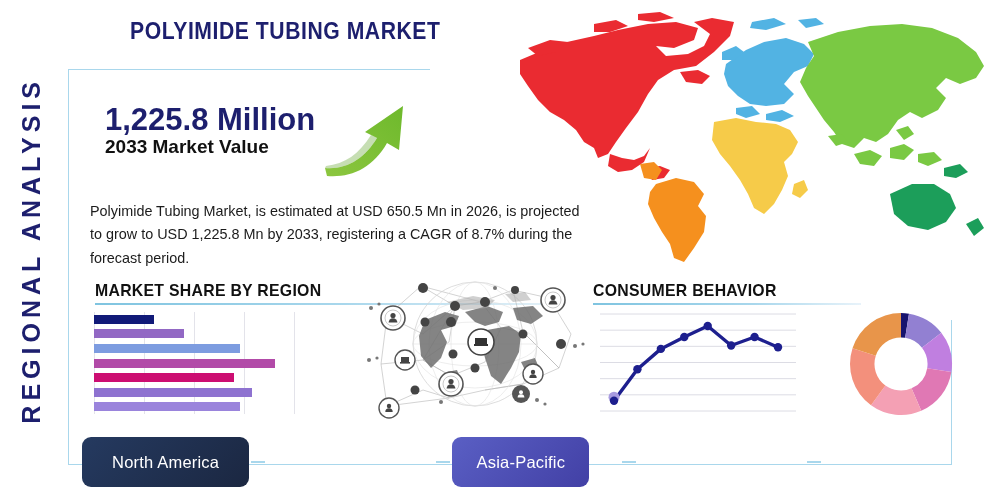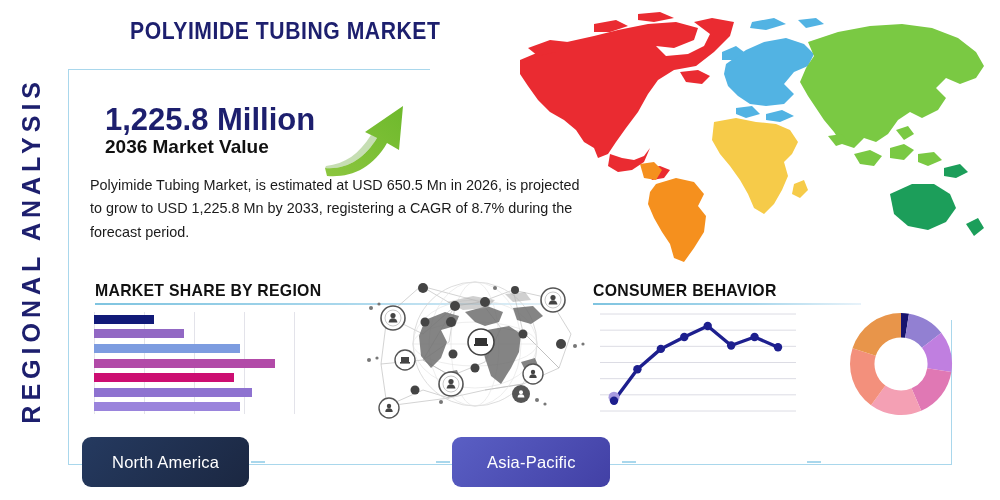--- a/index.html
+++ b/index.html
@@ -50,21 +50,21 @@
   .kpi-sub {
     font-size:19px; font-weight:700; color:#111; line-height:1.25;
     font-family:"Liberation Sans", sans-serif;
   }
   #kpi-left { position:absolute; left:0; top:0; }
   #kpi-right { position:absolute; left:300px; top:0; text-align:center; }
   #kpi-arrow { position:absolute; left:216px; top:-6px; width:90px; height:80px; }
 
   
   #desc {
-    position:absolute; left:90px; top:174px; width:500px;
+    position:absolute; left:90px; top:200px; width:500px;
     font-size:14.4px; line-height:1.62; color:#1b1b1b;
     font-family:"Liberation Sans", sans-serif;
   }
 
   
   #world-map { position:absolute; left:498px; top:8px; width:498px; height:262px; }
 
   
   .sec-head {
     position:absolute; font-size:17px; font-weight:700; color:#111;
@@ -117,21 +117,21 @@
 
 <div id="frame"></div>
 <div id="frame-mask-top"></div>
 <div id="frame-mask-right"></div>
 
 <div id="title">POLYIMIDE TUBING MARKET</div>
 
 <div id="kpi">
   <div id="kpi-left">
     <div class="kpi-big">1,225.8 Million</div>
-    <div class="kpi-sub">2036 Market Value</div>
+    <div class="kpi-sub">2033 Market Value</div>
   </div>
 
   <div id="kpi-arrow">
     <svg viewBox="0 0 90 80" width="90" height="80" aria-hidden="true">
       <defs>
         <linearGradient id="arrGrad" x1="0" y1="1" x2="1" y2="0">
           <stop offset="0%" stop-color="#8cc63f"></stop>
           <stop offset="100%" stop-color="#6eb92c"></stop>
         </linearGradient>
       </defs>
@@ -376,16 +376,16 @@
       <path d="M102.37210537035202 60.97815771705177 A51 51 0 0 1 72.25454242237382 99.80548590988303 L62.53236205963438 77.33885267313917 A26.52 26.52 0 0 0 78.19349479258305 57.14864201286692 Z" fill="#e078b4"></path>
       <path d="M72.25454242237382 99.80548590988303 A51 51 0 0 1 22.022952133083876 94.25986671312232 L36.41193510920361 74.45513069082361 A26.52 26.52 0 0 0 62.53236205963438 77.33885267313917 Z" fill="#f4a0b4"></path>
       <path d="M22.022952133083876 94.25986671312232 A51 51 0 0 1 3.4961176689471642 37.240133286877686 L26.777981187852525 44.8048693091764 A26.52 26.52 0 0 0 36.41193510920361 74.45513069082361 Z" fill="#f3907c"></path>
       <path d="M3.4961176689471642 37.240133286877686 A51 51 0 0 1 51.99999999999999 2 L51.99999999999999 26.48 A26.52 26.52 0 0 0 26.777981187852525 44.8048693091764 Z" fill="#e8954a"></path>
     </svg></div>
 
 <div id="tabs">
     <div class="tab" style="left: 0px; width: 167.2px; background: linear-gradient(135deg, rgb(37, 58, 96), rgb(27, 39, 65)); text-align: right;">North America</div>
     <div class="tab-connector" style="left: 169.2px;"></div>
     <div class="tab-connector" style="left: 354.4px;"></div>
-    <div class="tab" style="left: 370.4px; width: 158px; background: linear-gradient(135deg, rgb(90, 95, 196), rgb(66, 64, 165));">Asia-Pacific</div>
+    <div class="tab" style="left: 370.4px; width: 137px; background: linear-gradient(135deg, rgb(90, 95, 196), rgb(66, 64, 165));">Asia-Pacific</div>
     <div class="tab-connector" style="left: 539.6px;"></div>
     <div class="tab-connector" style="left: 724.8px;"></div>
   </div>
 
 </body></html>

